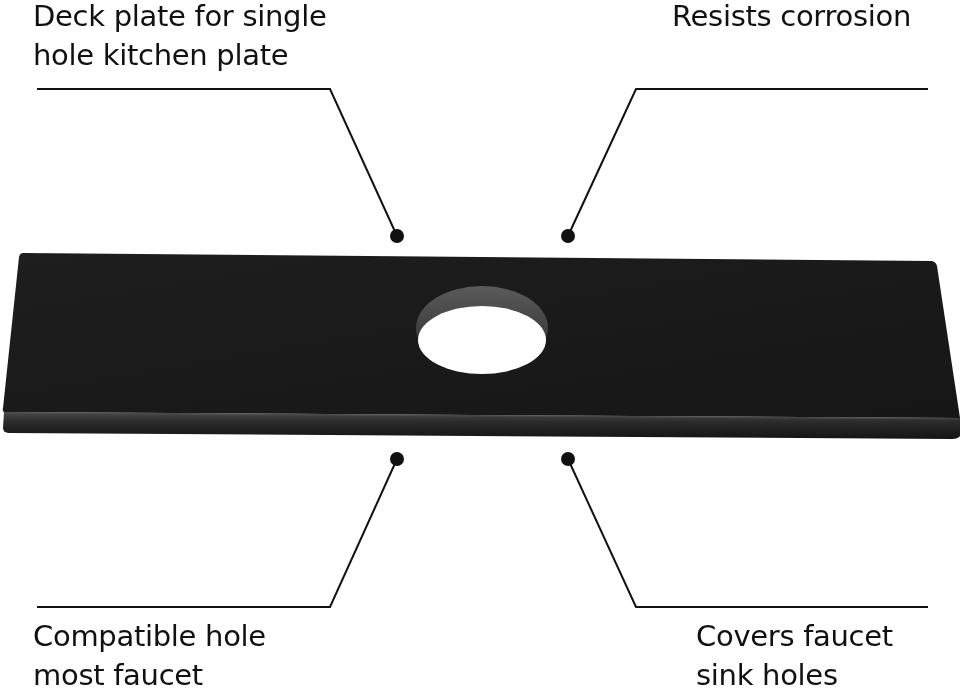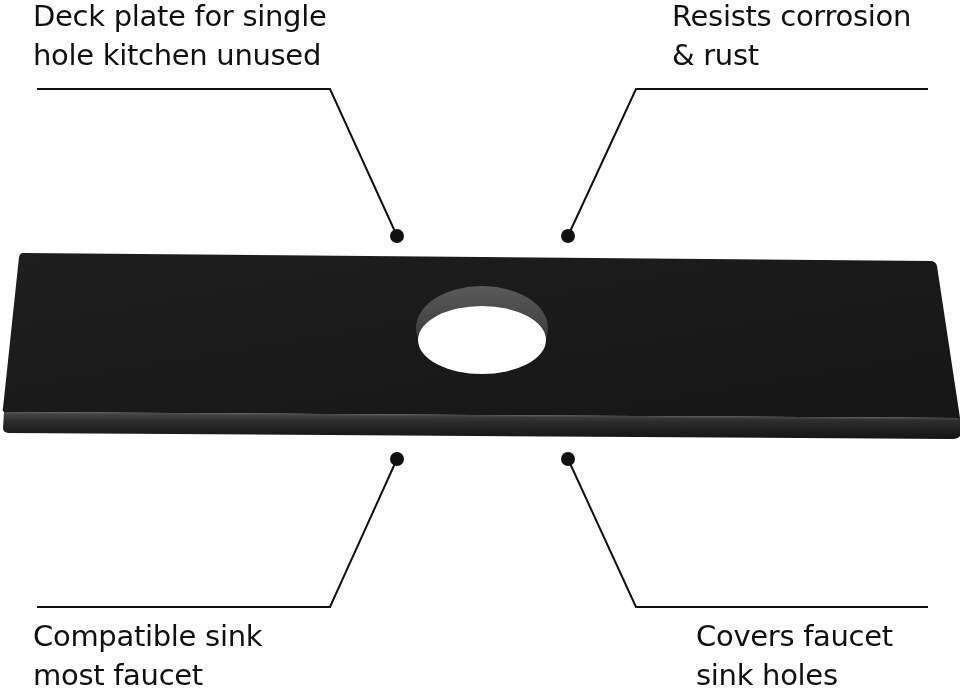--- a/index.html
+++ b/index.html
@@ -62,26 +62,25 @@
   <g fill="#111111">
     <circle cx="397" cy="236" r="7"></circle>
     <circle cx="568" cy="236" r="7"></circle>
     <circle cx="397" cy="459" r="7"></circle>
     <circle cx="568" cy="459" r="7"></circle>
   </g>
 </svg>
 
 <div class="label" id="lbl-tl">
   <span>Deck plate for single</span>
-  <span>hole kitchen unused</span>
+  <span>hole kitchen plate</span>
 </div>
 <div class="label" id="lbl-tr">
   <span>Resists corrosion</span>
-  <span>&amp; rust</span>
 </div>
 <div class="label" id="lbl-bl">
-  <span>Compatible sink</span>
+  <span>Compatible hole</span>
   <span>most faucet</span>
 </div>
 <div class="label" id="lbl-br">
   <span>Covers faucet</span>
   <span>sink holes</span>
 </div>
 
 </body></html>

